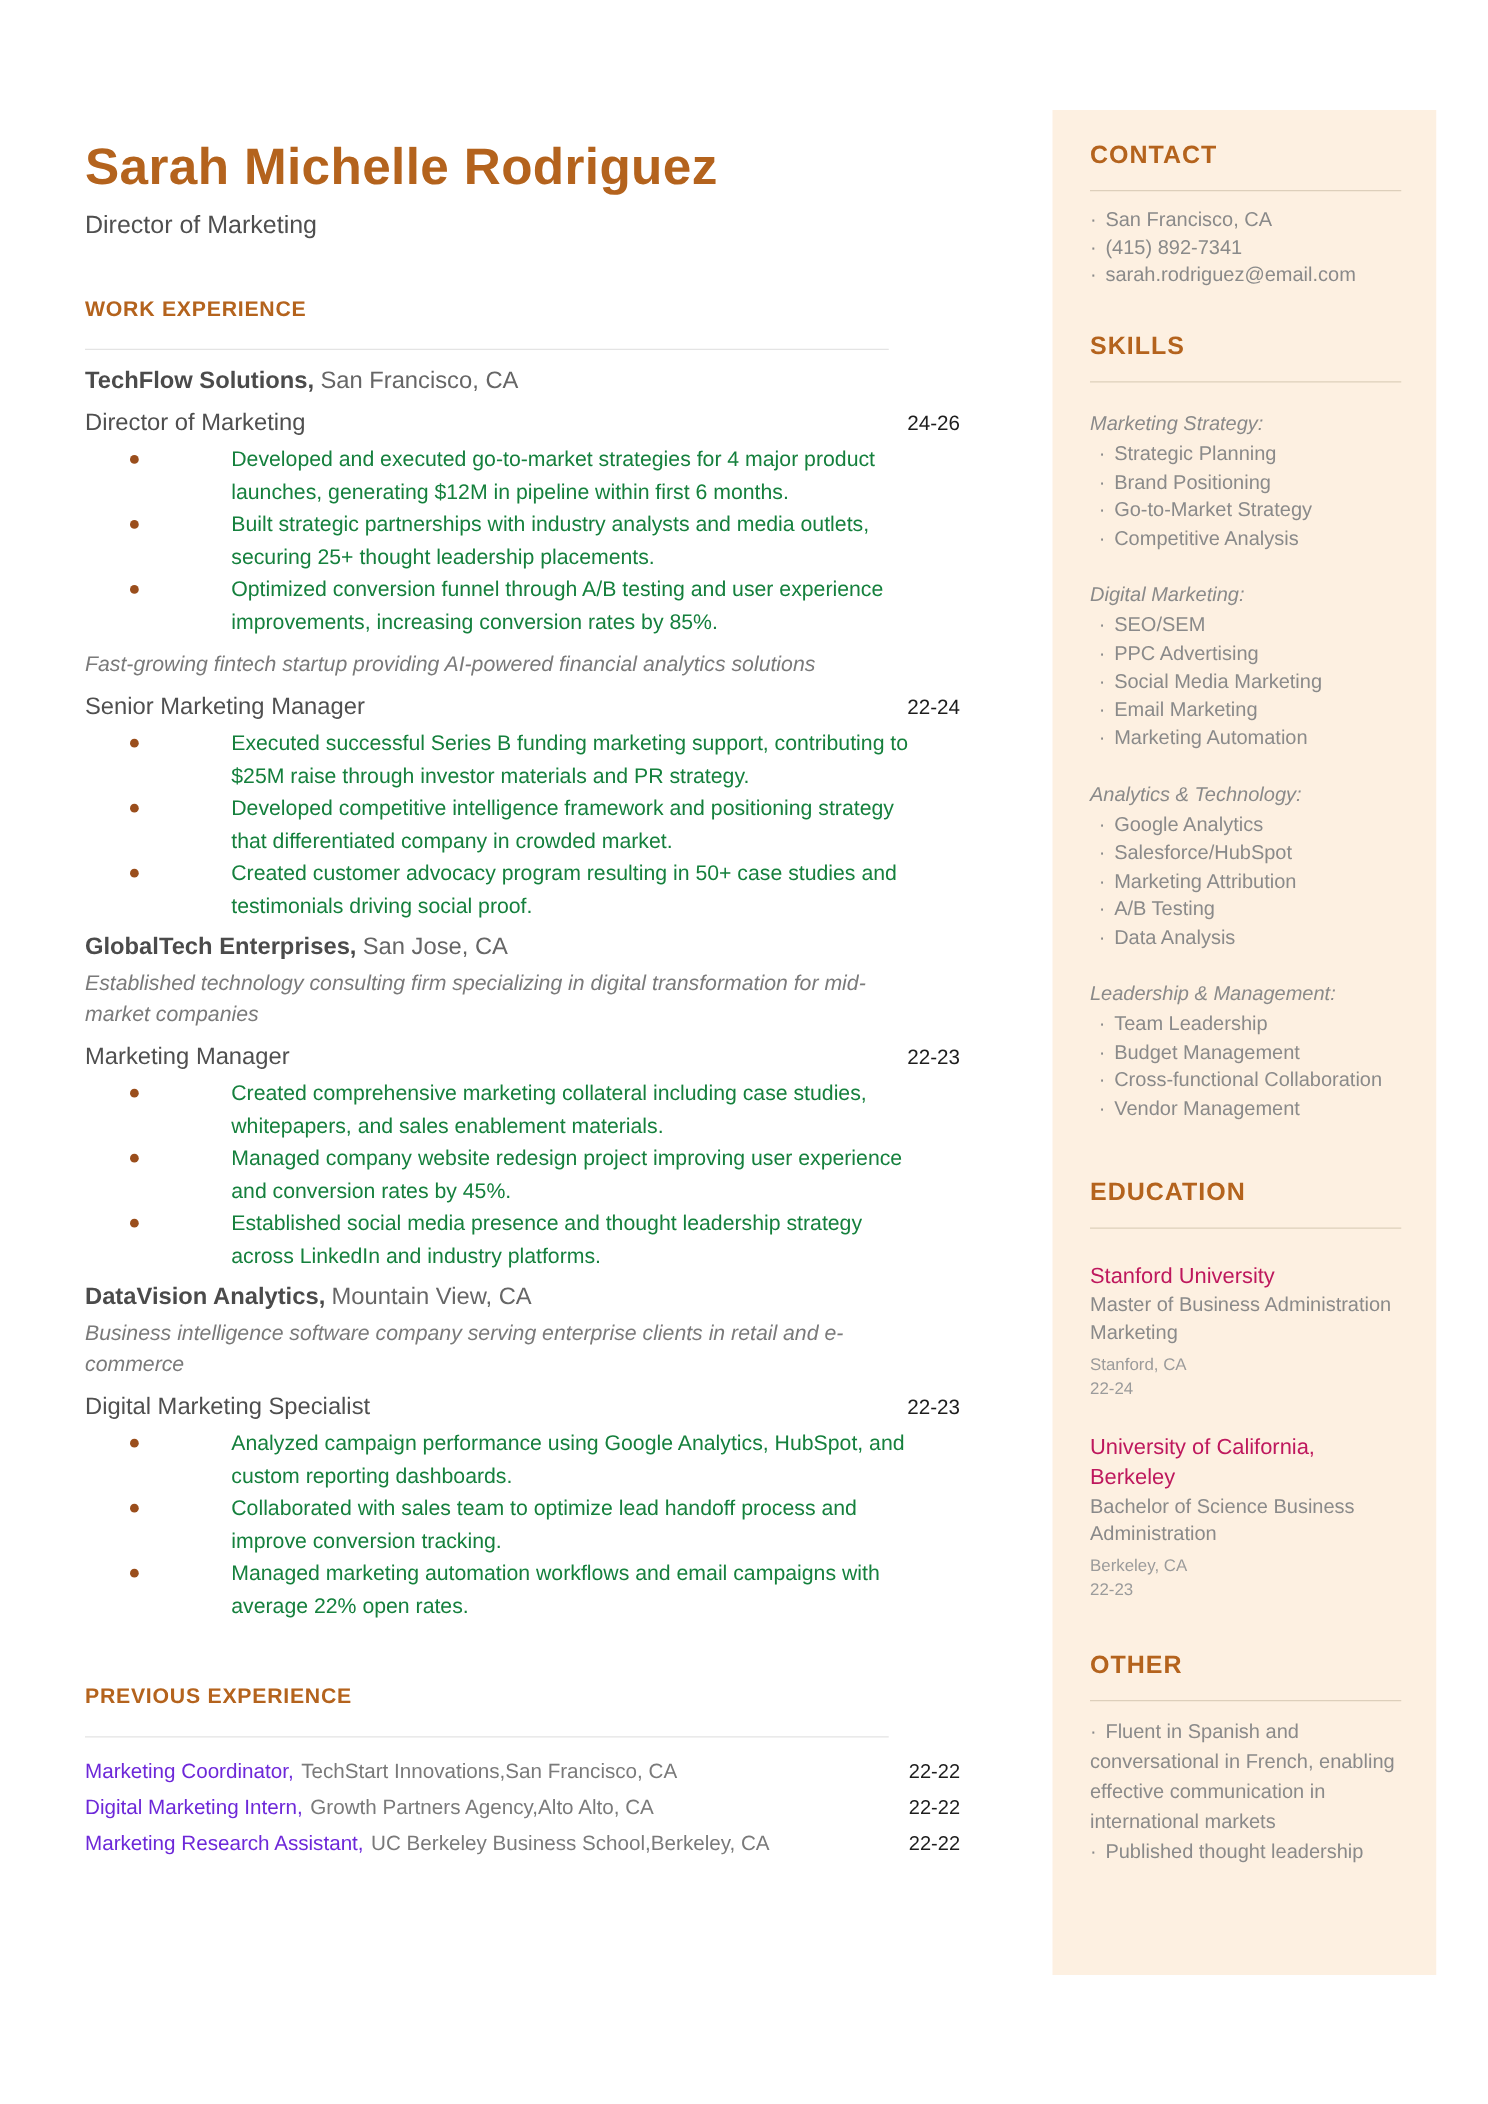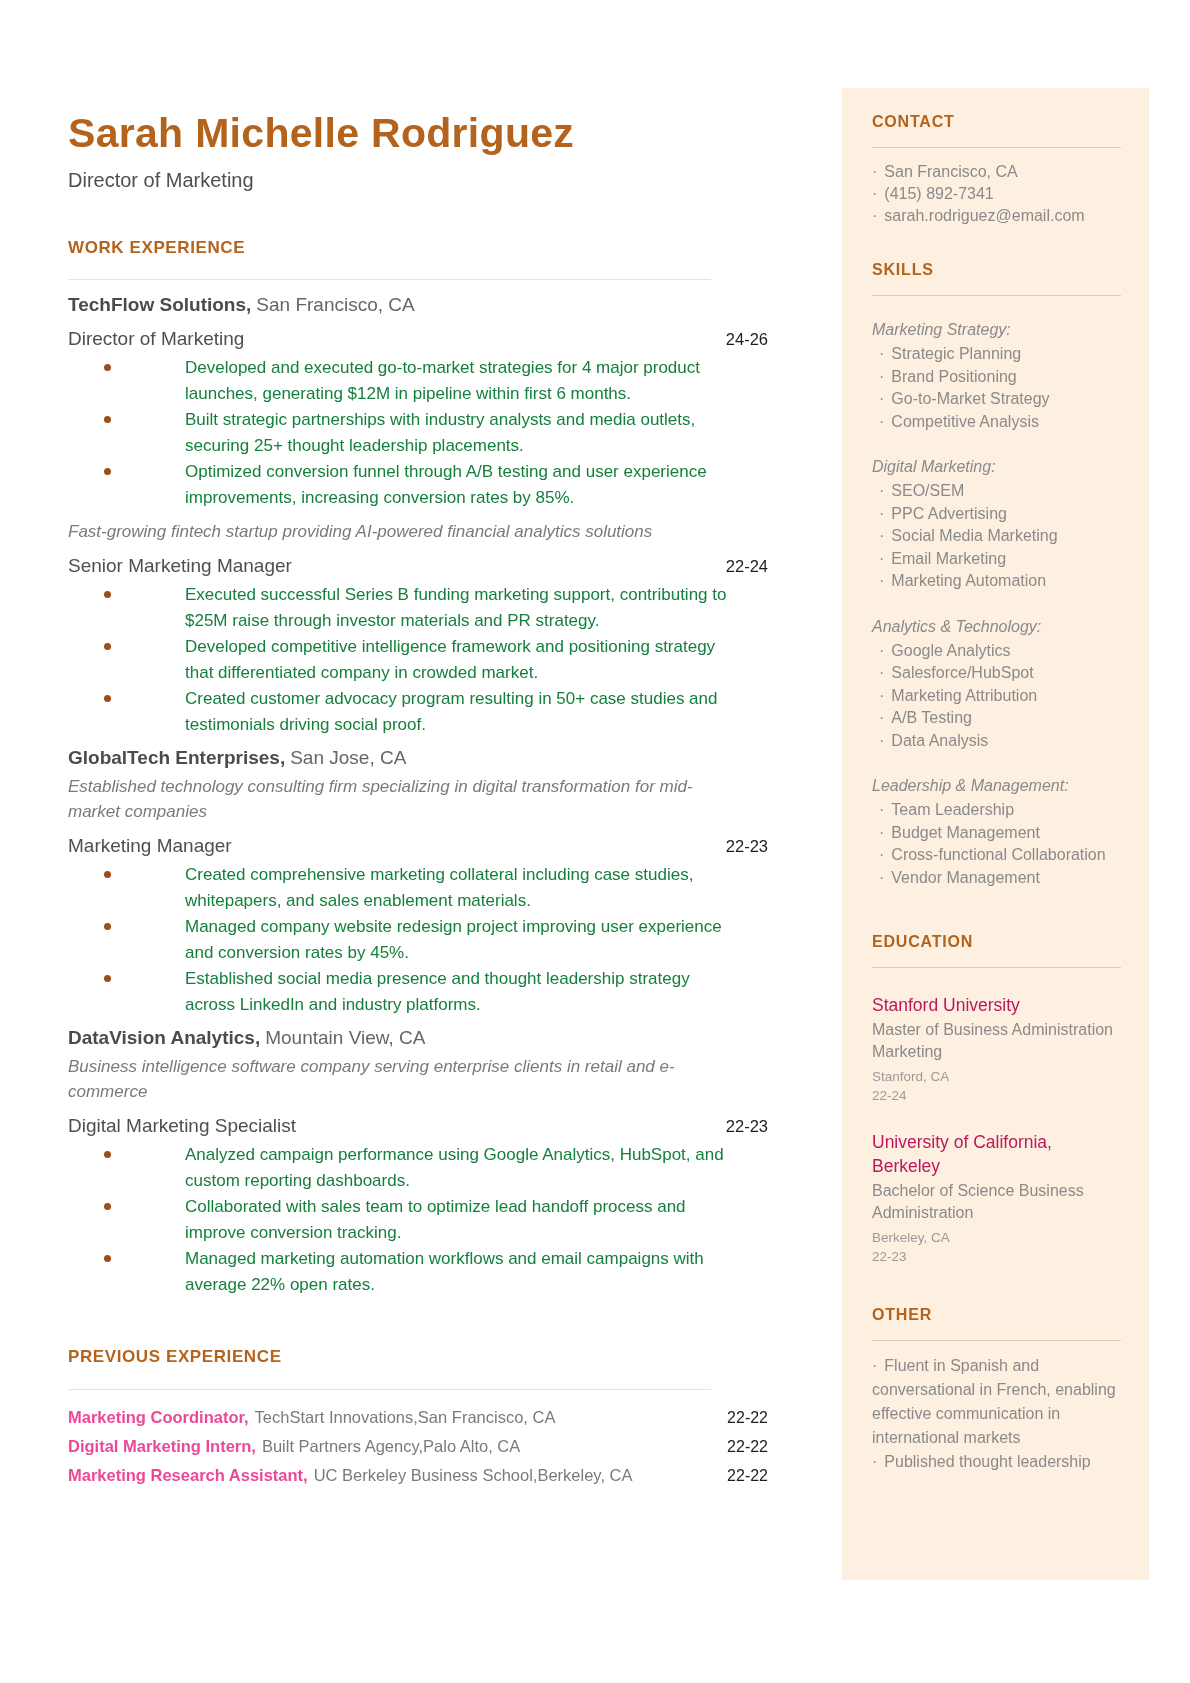--- a/index.html
+++ b/index.html
@@ -20,33 +20,33 @@
   .cloc{margin-left:5px;}
   .cdesc{font-style:italic;font-size:17px;color:#7a7a7a;line-height:25px;margin-top:4px;width:660px;}
   .role-row{display:flex;justify-content:space-between;align-items:baseline;margin-top:11px;}
   .rtitle{font-size:19px;color:#4f4f4f;}
   .rdate{font-size:16.5px;color:#1d1d1d;font-weight:500;}
   .bullets{list-style:none;margin:5px 0 3px;padding:0 0 0 36px;}
   .bullets li{display:flex;font-size:17px;color:#15803d;line-height:25.5px;margin-bottom:1px;width:640px;gap:48px;}
   .bdot{flex:0 0 7px;width:7px;height:7px;border-radius:50%;background:#9a4e1c;margin:9px 26px 0 0;}
   .prev-rows{margin-top:13px;}
   .prev-row{display:flex;justify-content:space-between;align-items:baseline;font-size:16.5px;line-height:28px;}
-  .ptitle{font-weight:700;color:#ec4899;}
+  .ptitle{font-weight:400;color:#6d28d9;}
   .pdetail{color:#7a7a7a;margin-left:6px;}
   .pdate{color:#1d1d1d;font-weight:500;font-size:16px;}
   .prev-head{margin-top:50px;}
   .prev-rule{margin:22px 0 12px;}
   
   .sidebar{
     position:absolute;left:842px;top:88px;width:307px;height:1492px;
     background:#fdf0e1;box-sizing:border-box;padding:25px 28px 0 30px;overflow:hidden;
   }
   .sb-sec{margin-top:34px;}
   .sb-sec:first-child{margin-top:0;}
-  .sb-head{font-size:16px;font-weight:700;color:#b4631d;letter-spacing:.8px;}
+  .sb-head{font-size:20px;font-weight:700;color:#b4631d;letter-spacing:.8px;}
   .sb-rule{border:none;border-top:1px solid #ddcfbb;margin:16px 0 13px;}
   .sb-item{font-size:16px;color:#8a8a8a;line-height:22px;}
   .sdot{margin-right:7px;color:#8a8a8a;}
   .sk-group{margin-top:23px;}
   .sk-group:first-of-type{margin-top:2px;}
   .sk-label{font-style:italic;font-size:16px;color:#8a8a8a;line-height:21px;margin-bottom:3px;}
   .sk-item{font-size:16px;color:#8a8a8a;line-height:22.5px;padding-left:7px;}
   .edu-school{margin-top:25px;}
   .edu-school:first-of-type{margin-top:2px;}
   .edu-name{font-size:17.5px;color:#be185d;line-height:24px;}
@@ -159,21 +159,21 @@
 
   <div class="sec-head prev-head">PREVIOUS EXPERIENCE</div>
   <hr class="rule prev-rule">
 
   <div class="prev-rows">
     <div class="prev-row">
       <span><span class="ptitle">Marketing Coordinator,</span><span class="pdetail">TechStart Innovations,San Francisco, CA</span></span>
       <span class="pdate">22-22</span>
     </div>
     <div class="prev-row">
-      <span><span class="ptitle">Digital Marketing Intern,</span><span class="pdetail">Built Partners Agency,Palo Alto, CA</span></span>
+      <span><span class="ptitle">Digital Marketing Intern,</span><span class="pdetail">Growth Partners Agency,Alto Alto, CA</span></span>
       <span class="pdate">22-22</span>
     </div>
     <div class="prev-row">
       <span><span class="ptitle">Marketing Research Assistant,</span><span class="pdetail">UC Berkeley Business School,Berkeley, CA</span></span>
       <span class="pdate">22-22</span>
     </div>
   </div>
 </div>
 
 <aside class="sidebar">

